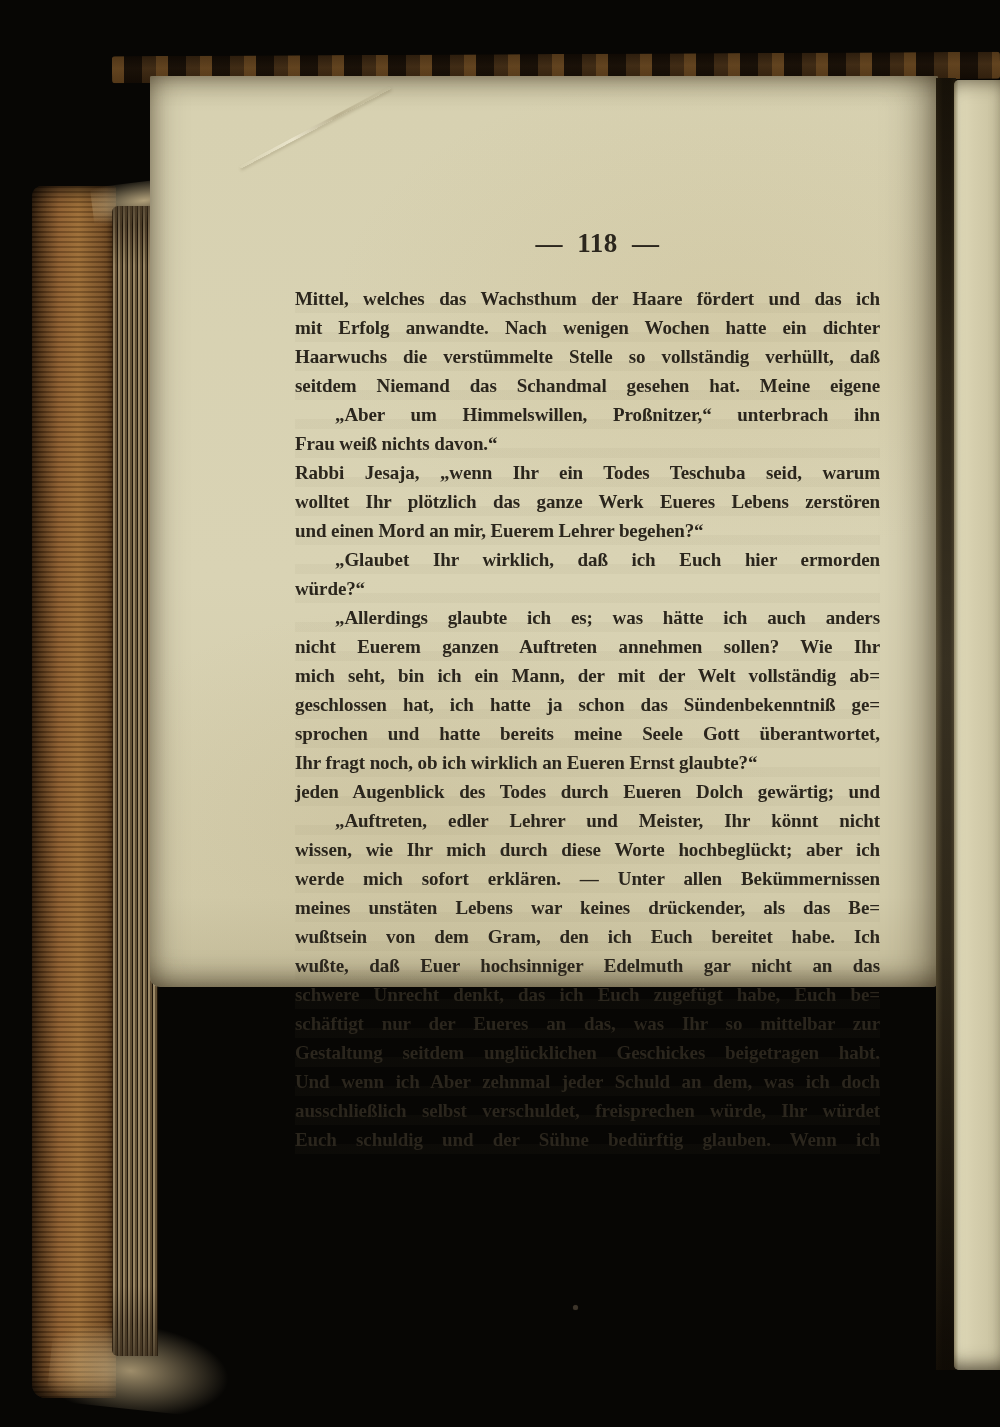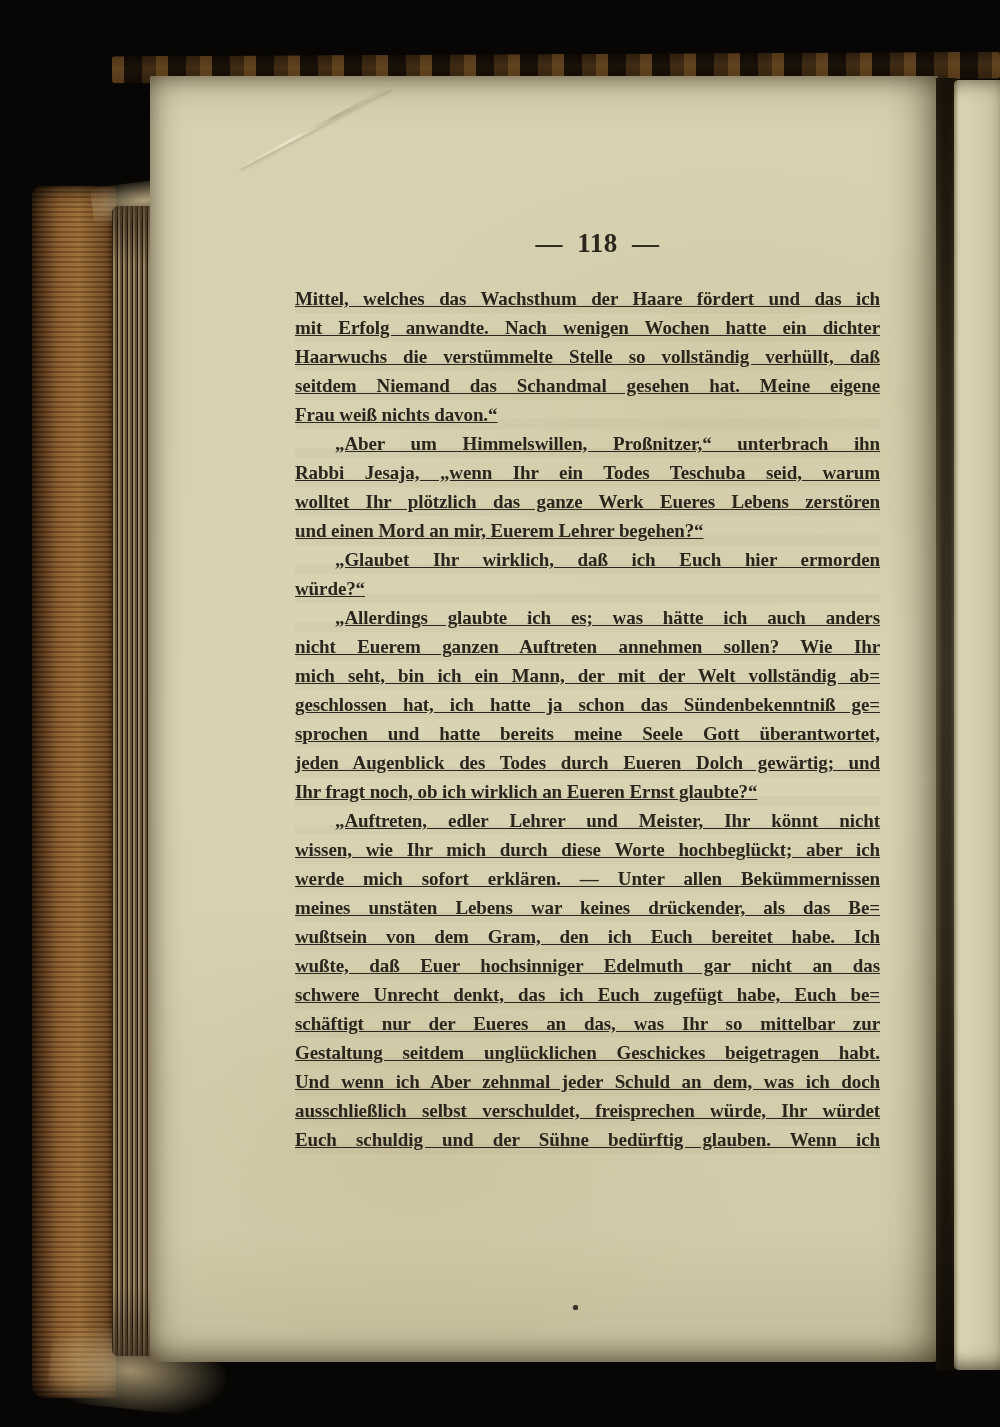--- a/index.html
+++ b/index.html
@@ -41,21 +41,21 @@
   
   .page-stack{
     position:absolute;left:112px;top:206px;width:46px;height:1150px;
     background:
       linear-gradient(180deg, rgba(25,16,7,.5), rgba(25,16,7,0) 60px, rgba(25,16,7,0) calc(100% - 70px), rgba(25,16,7,.55)),
       repeating-linear-gradient(90deg, rgba(45,30,14,.6) 0 1px, var(--page-edges,#9a8765) 1px 3px, rgba(120,98,66,.8) 3px 5px);
     border-radius:6px 0 0 6px;
   }
   
   .page{
-    position:absolute;left:150px;top:76px;width:788px;height:1286px;
+    position:absolute;left:150px;top:76px;width:788px;height:911px;
     border-radius:2px 2px 5px 10px;
     background:
       radial-gradient(ellipse 620px 380px at 74% 26%, rgba(185,163,108,.16), transparent 65%),
       radial-gradient(ellipse 560px 340px at 34% 82%, rgba(168,148,98,.14), transparent 65%),
       linear-gradient(180deg,#cdc7a7 0,var(--paper,#d7d1b1) 4%,#d9d3b4 55%,#d2cbaa 90%,#c2ba98 100%);
     box-shadow:
       inset 20px 0 32px -18px rgba(60,45,25,.5),
       inset -30px 0 42px -20px rgba(48,36,18,.6),
       inset 0 14px 24px -14px rgba(52,40,22,.55),
       inset 0 -18px 28px -14px rgba(40,30,15,.55);
@@ -70,21 +70,21 @@
     position:absolute;left:155px;top:151px;width:585px;
     text-align:center;font-size:27px;line-height:32px;font-weight:700;
     color:var(--ink,#2b261d);word-spacing:7px;letter-spacing:.5px;
   }
   .text-block{
     position:absolute;left:145px;top:208px;width:585px;
     color:var(--ink,#2b261d);
     font-size:19px;line-height:29px;font-weight:700;letter-spacing:-.1px;
     background:repeating-linear-gradient(180deg, transparent 0 19px, rgba(110,100,70,.05) 19px 29px);
   }
-  .line{height:29px;text-align:justify;text-align-last:justify;white-space:normal;text-decoration:underline;}
+  .line{height:29px;text-align:justify;text-align-last:justify;white-space:normal;}
   .line.nojust{text-align-last:left;}
   .line.indent{padding-left:40px;}
   .ink-dot{
     position:absolute;left:423px;top:1229px;width:5px;height:5px;border-radius:50%;
     background:#3c342a;box-shadow:0 0 1px rgba(60,52,42,.8);
   }
   
   .gutter{
     position:absolute;left:936px;top:78px;width:20px;height:1292px;
     background:
@@ -114,34 +114,34 @@
     <div class="page-header">
       <span>—</span>
       <span>118</span>
       <span>—</span>
     </div>
     <div class="text-block">
         <div class="line">Mittel, welches das Wachsthum der Haare fördert und das ich</div>
         <div class="line">mit Erfolg anwandte. Nach wenigen Wochen hatte ein dichter</div>
         <div class="line">Haarwuchs die verstümmelte Stelle so vollständig verhüllt, daß</div>
         <div class="line">seitdem Niemand das Schandmal gesehen hat. Meine eigene</div>
+        <div class="line indent">„Aber um Himmelswillen, Proßnitzer,“ unterbrach ihn</div>
         <div class="line nojust">Frau weiß nichts davon.“</div>
-        <div class="line indent">„Aber um Himmelswillen, Proßnitzer,“ unterbrach ihn</div>
         <div class="line">Rabbi Jesaja, „wenn Ihr ein Todes Teschuba seid, warum</div>
         <div class="line">wolltet Ihr plötzlich das ganze Werk Eueres Lebens zerstören</div>
         <div class="line nojust">und einen Mord an mir, Euerem Lehrer begehen?“</div>
         <div class="line indent">„Glaubet Ihr wirklich, daß ich Euch hier ermorden</div>
         <div class="line nojust">würde?“</div>
         <div class="line indent">„Allerdings glaubte ich es; was hätte ich auch anders</div>
         <div class="line">nicht Euerem ganzen Auftreten annehmen sollen? Wie Ihr</div>
         <div class="line">mich seht, bin ich ein Mann, der mit der Welt vollständig ab=</div>
         <div class="line">geschlossen hat, ich hatte ja schon das Sündenbekenntniß ge=</div>
         <div class="line">sprochen und hatte bereits meine Seele Gott überantwortet,</div>
+        <div class="line nojust">Ihr fragt noch, ob ich wirklich an Eueren Ernst glaubte?“</div>
         <div class="line">jeden Augenblick des Todes durch Eueren Dolch gewärtig; und</div>
-        <div class="line nojust">Ihr fragt noch, ob ich wirklich an Eueren Ernst glaubte?“</div>
         <div class="line indent">„Auftreten, edler Lehrer und Meister, Ihr könnt nicht</div>
         <div class="line">wissen, wie Ihr mich durch diese Worte hochbeglückt; aber ich</div>
         <div class="line">werde mich sofort erklären. — Unter allen Bekümmernissen</div>
         <div class="line">meines unstäten Lebens war keines drückender, als das Be=</div>
         <div class="line">wußtsein von dem Gram, den ich Euch bereitet habe. Ich</div>
         <div class="line">wußte, daß Euer hochsinniger Edelmuth gar nicht an das</div>
         <div class="line">schwere Unrecht denkt, das ich Euch zugefügt habe, Euch be=</div>
         <div class="line">schäftigt nur der Eueres an das, was Ihr so mittelbar zur</div>
         <div class="line">Gestaltung seitdem unglücklichen Geschickes beigetragen habt.</div>
         <div class="line">Und wenn ich Aber zehnmal jeder Schuld an dem, was ich doch</div>

